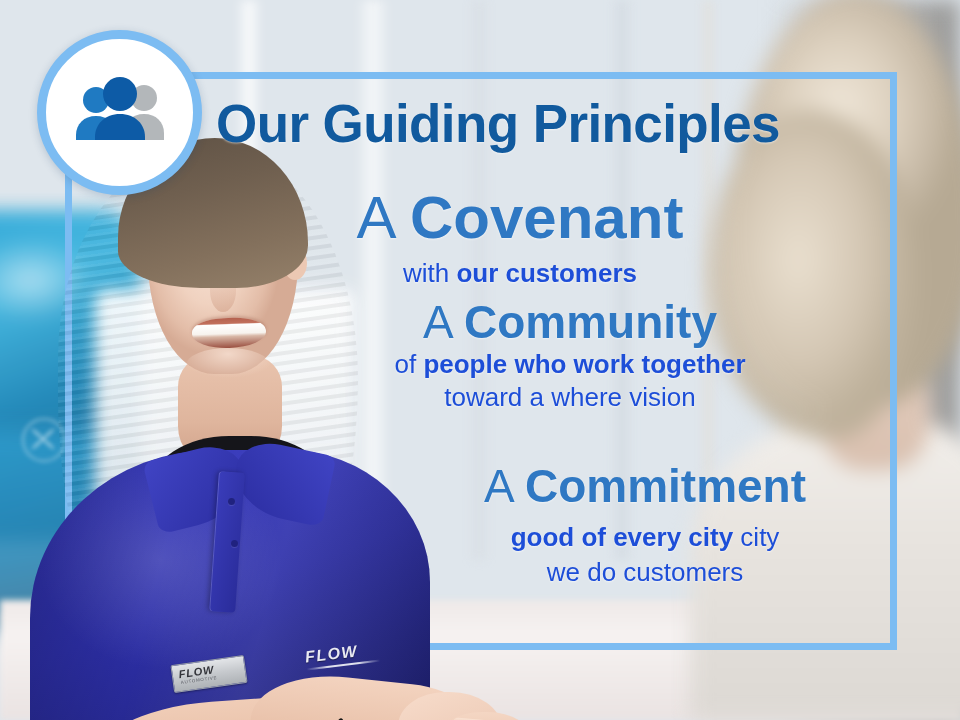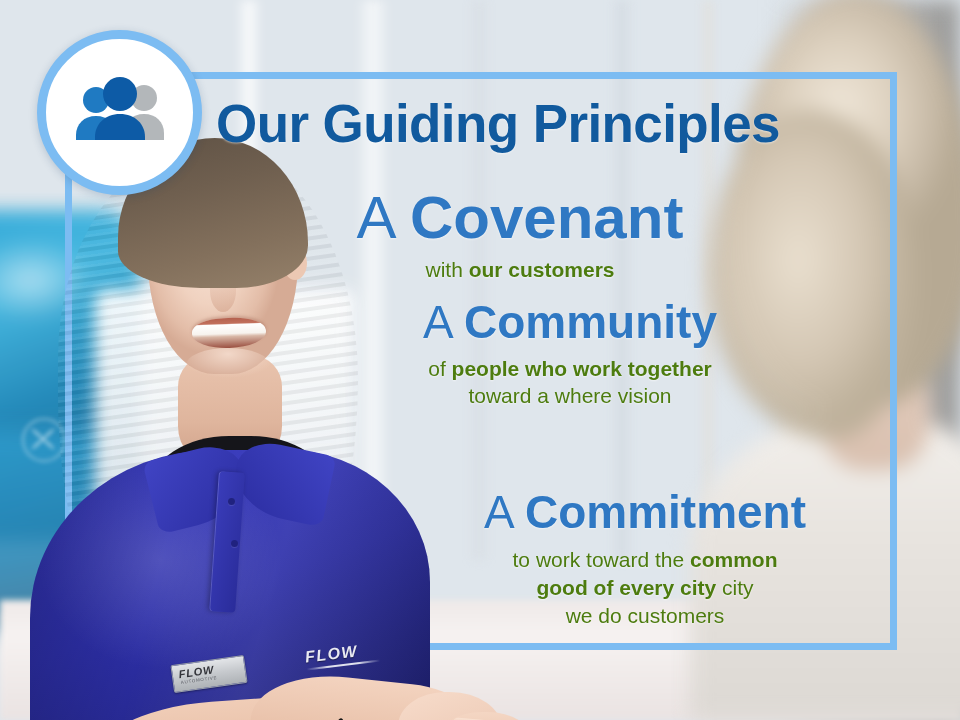--- a/index.html
+++ b/index.html
@@ -278,35 +278,35 @@
     text-shadow:0 1px 2px rgba(255,255,255,.5);
   }
   .block{position:absolute;text-align:center;}
   .headline{
     font-size:42px;line-height:1.08;color:#2f78c3;
     text-shadow:0 1px 2px rgba(255,255,255,.55);white-space:nowrap;
   }
   .headline .lead{font-weight:normal;}
   .headline .key{font-weight:bold;color:#2f78c3;}
   .sub{
-    font-size:21px;line-height:1.28;color:#4d7c0f;font-weight:normal;
+    font-size:26px;line-height:1.28;color:#1d4ed8;font-weight:normal;
     text-shadow:0 1px 2px rgba(255,255,255,.6);
   }
   .sub b{font-weight:bold;}
 
   .block-covenant{left:300px;top:186px;width:440px;}
   .block-covenant .headline{font-size:60px;}
   .block-covenant .sub{margin-top:6px;}
 
   .block-community{left:330px;top:298px;width:480px;}
   .block-community .headline{font-size:46px;}
-  .block-community .sub{margin-top:8px;}
+  .block-community .sub{}
 
   .block-commitment{left:420px;top:462px;width:450px;}
-  .block-commitment .headline{font-size:46px;margin-top:26px;}
+  .block-commitment .headline{font-size:46px;}
   .block-commitment .sub{margin-top:8px;line-height:1.34;}
 
   .nowrapline{white-space:nowrap;}
 </style>
 </head>
 <body>
 
 <div id="stage">
 
   <div class="bg-layer">
@@ -419,23 +419,20 @@
       </div>
     </div>
 
     <div class="block block-commitment">
       <div class="headline">
         <span class="lead">A</span>
         <span class="key">Commitment</span>
       </div>
       <div class="sub">
         <div class="nowrapline">
-          <span>to work toward the </span><b>common</b>
-        </div>
-        <div class="nowrapline">
           <b>good of every city</b><span> city</span>
         </div>
         <div class="nowrapline">
           <span>we do customers</span>
         </div>
       </div>
     </div>
 
   </div>
 </div>

